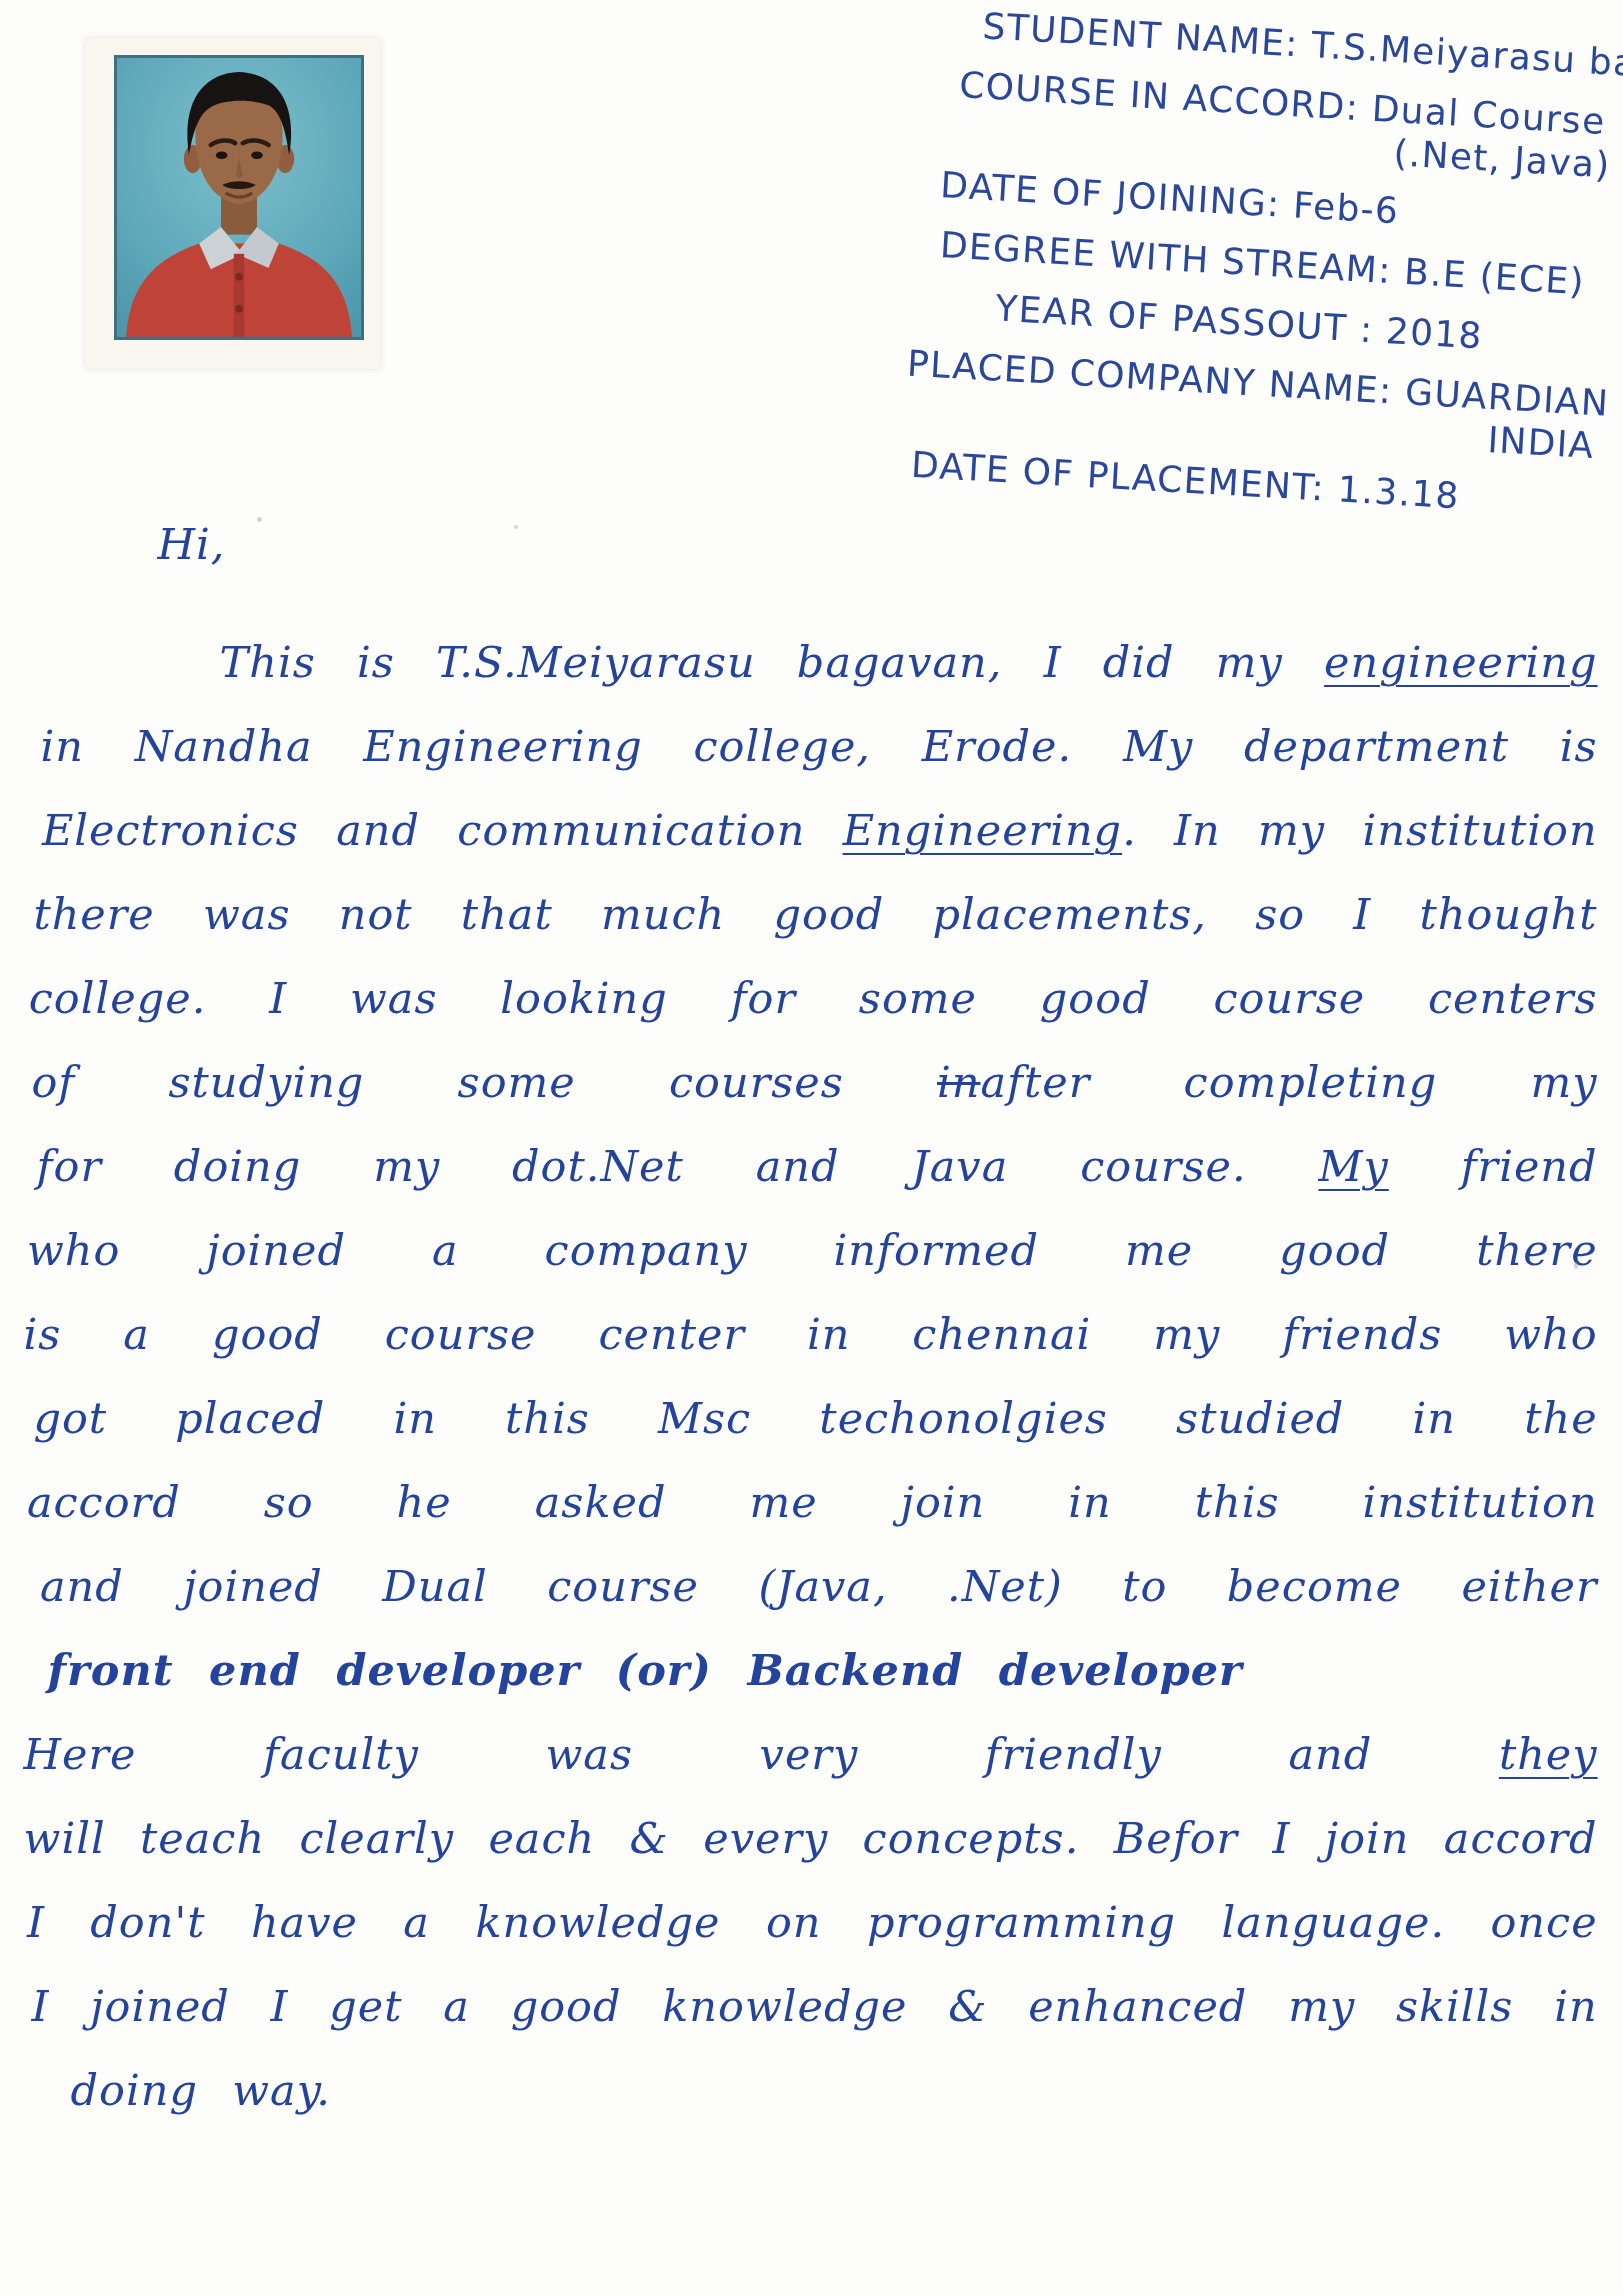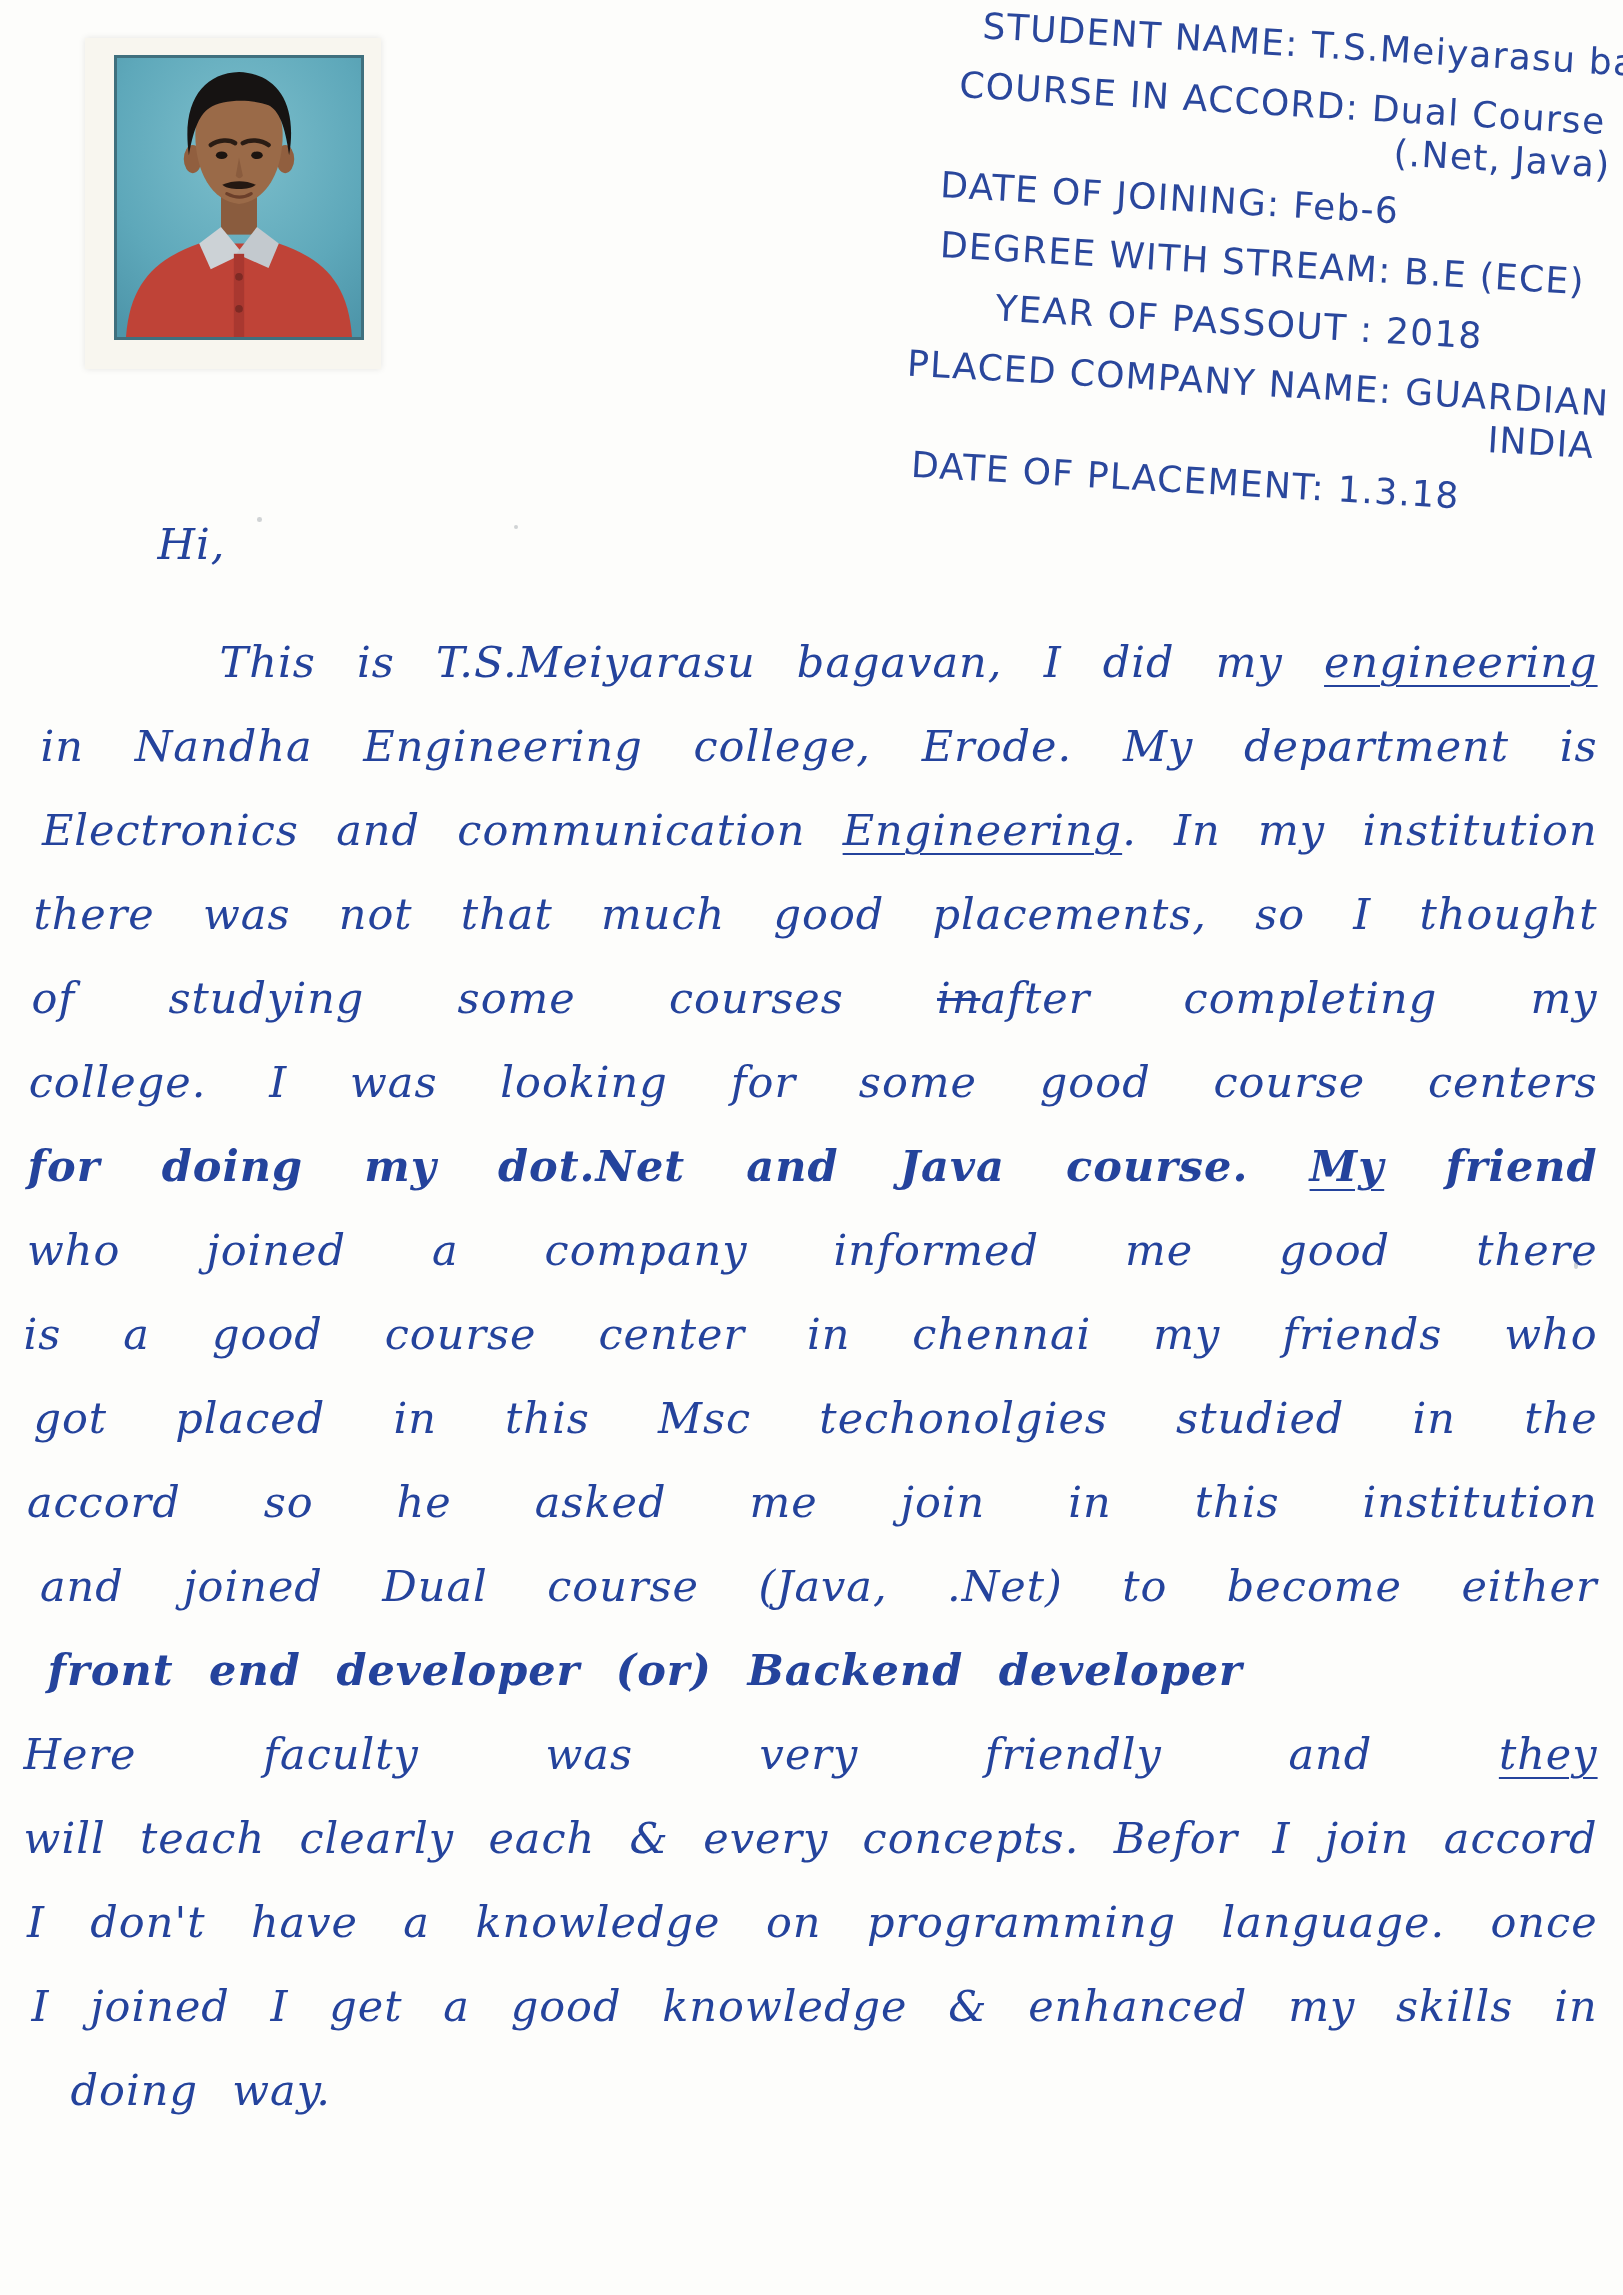--- a/index.html
+++ b/index.html
@@ -128,23 +128,23 @@
         <div class="h-main"><span class="h-label">DATE OF PLACEMENT: </span><span class="h-value">1.3.18</span></div>
       </div>
     </div>
 
   <div class="body-block" id="body-block">
       <div class="b-line" style="margin-left: 134px;"><span>Hi,</span></div>
       <div class="b-line full" style="margin-left: 196px;"><span>This is T.S.Meiyarasu bagavan, I did my </span><span class="seg-underline">engineering</span></div>
       <div class="b-line full" style="margin-left: 17px;"><span>in Nandha Engineering college, Erode. My department is</span></div>
       <div class="b-line full" style="margin-left: 18.3px;"><span>Electronics and communication </span><span class="seg-underline">Engineering</span><span>. In my institution</span></div>
       <div class="b-line full" style="margin-left: 9.8px;"><span>there was not that much good placements, so I thought</span></div>
+      <div class="b-line full" style="margin-left: 5.2px;"><span>college. I was looking for some good course centers</span></div>
       <div class="b-line full" style="margin-left: 7.9px;"><span>of studying some courses </span><span class="seg-strike">in</span><span>after completing my</span></div>
-      <div class="b-line full" style="margin-left: 5.2px;"><span>college. I was looking for some good course centers</span></div>
-      <div class="b-line full" style="margin-left: 4px; font-weight: bold;"><span>for doing my dot.Net and Java course. </span><span class="seg-underline">My</span><span> friend</span></div>
+      <div class="b-line full" style="margin-left: 13px;"><span>for doing my dot.Net and Java course. </span><span class="seg-underline">My</span><span> friend</span></div>
       <div class="b-line full" style="margin-left: 3.3px;"><span>who joined a company informed me good there</span></div>
       <div class="b-line full" style="margin-left: 0px;"><span>is a good course center in chennai my friends who</span></div>
       <div class="b-line full" style="margin-left: 9.8px;"><span>got placed in this Msc techonolgies studied in the</span></div>
       <div class="b-line full" style="margin-left: 3.3px;"><span>accord so he asked me join in this institution</span></div>
       <div class="b-line full" style="margin-left: 16.4px;"><span>and joined Dual course (Java, .Net) to become either</span></div>
       <div class="b-line" style="margin-left: 24px; font-weight: bold;"><span>front end developer (or) Backend developer</span></div>
       <div class="b-line full" style=""><span>Here faculty was very friendly and </span><span class="seg-underline">they</span></div>
       <div class="b-line full" style="margin-left: 0px;"><span>will teach clearly each &amp; every concepts. Befor I join accord</span></div>
       <div class="b-line full" style="margin-left: 3.3px;"><span>I don't have a knowledge on programming language. once</span></div>
       <div class="b-line full" style="margin-left: 7.9px;"><span>I joined I get a good knowledge &amp; enhanced my skills in</span></div>

